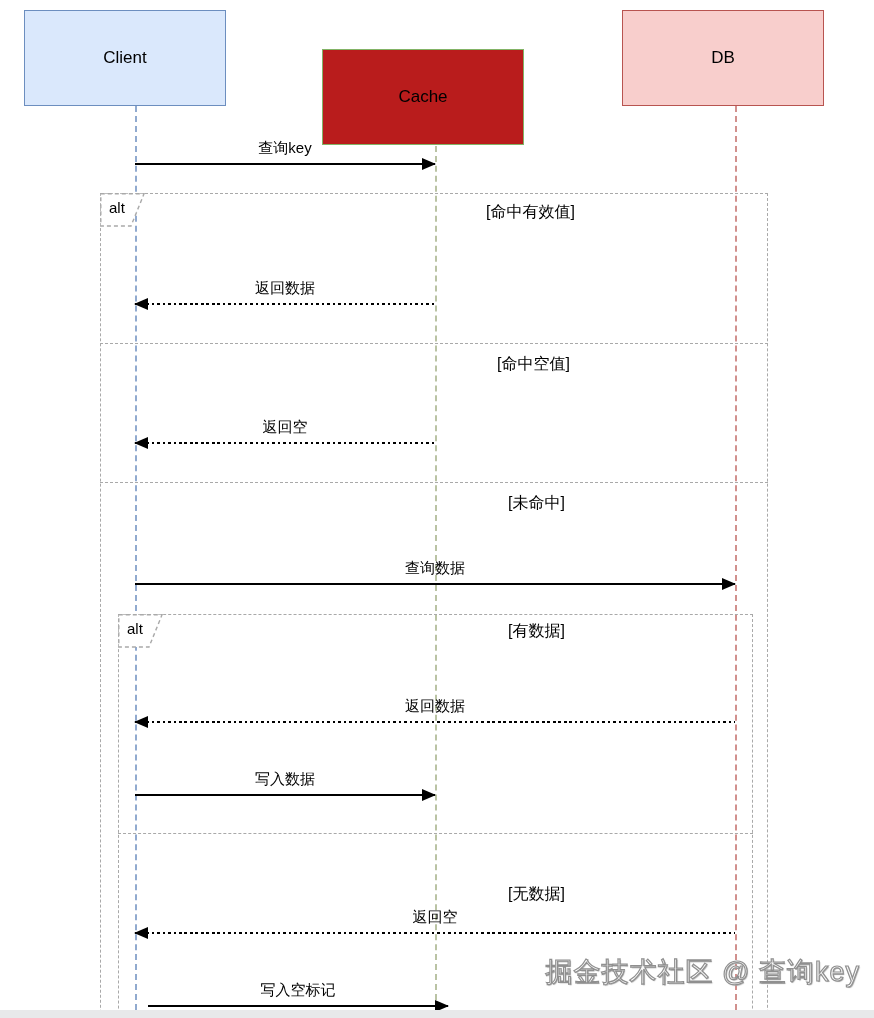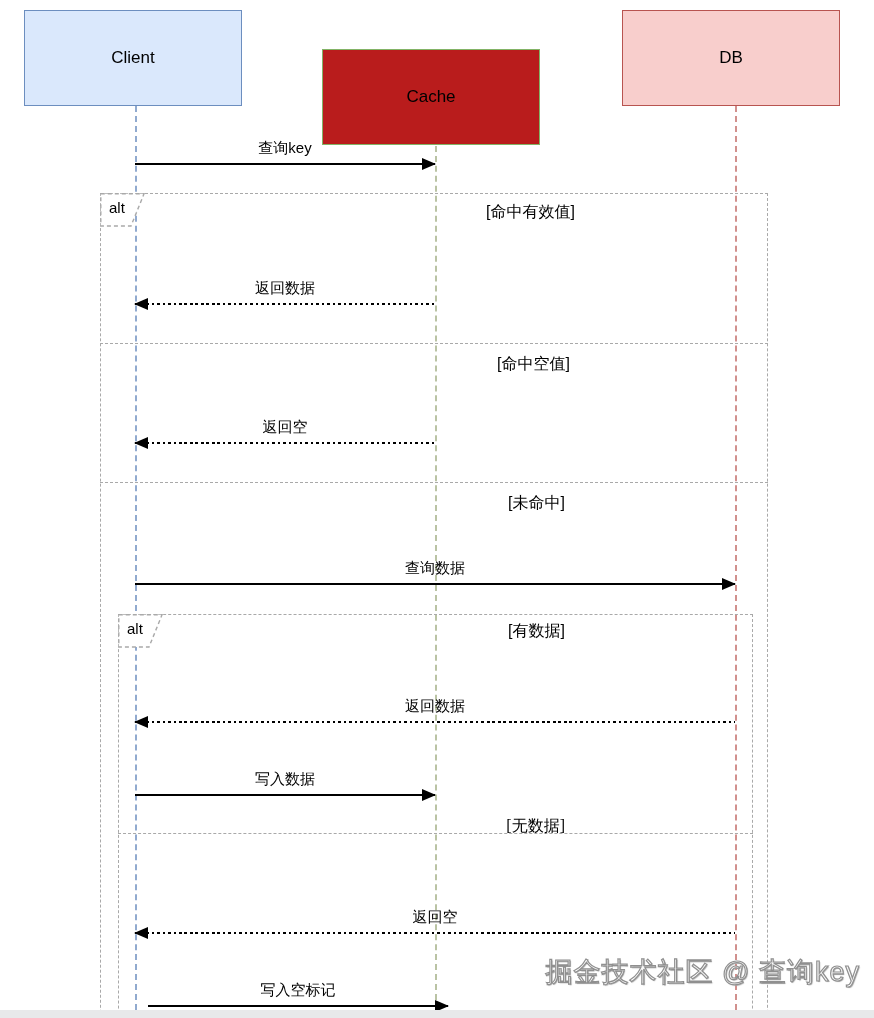--- a/index.html
+++ b/index.html
@@ -4,21 +4,21 @@
 <style>
   html,body{margin:0;padding:0;background:#ffffff;}
   #canvas{
     position:relative;width:874px;height:1018px;overflow:hidden;
     background:#ffffff;
     font-family:"Liberation Sans","DejaVu Sans",sans-serif;
     color:#000;
   }
   
   .actor{
-    position:absolute;top:10px;width:218px;height:96px;
+    position:absolute;top:10px;width:202px;height:96px;
     display:flex;align-items:center;justify-content:center;
     font-size:17px;box-sizing:border-box;border:1px solid;text-align:center;
   }
   .actor.client{left:24px;background:#dae8fc;border-color:#6c8ebf;}
   .actor.cache{left:322px;background:#b91c1c;border-color:#82b366;margin-top:39px;}
   .actor.db{left:622px;background:#f8cecc;border-color:#b85450;}
   
   .lifeline{position:absolute;top:106px;height:904px;width:0;border-left:2px dashed;}
   .lifeline.client{left:135px;border-color:rgba(108,142,191,0.75);}
   .lifeline.cache{left:435px;border-color:rgba(130,146,90,0.55);}
@@ -89,21 +89,21 @@
     <svg width="46" height="34" viewBox="0 0 46 34">
       <path d="M0.8,0.8 L44,0.8 L31,33 L0.8,33 Z" fill="#ffffff" stroke="#a9a9a9" stroke-width="1.4" stroke-dasharray="4,3"></path>
     </svg>
     <span class="op-text">alt</span>
   </div>
 
   <div class="cond" style="left:315px;top:202px;">[命中有效值]</div>
   <div class="cond" style="left:310px;top:354px;">[命中空值]</div>
   <div class="cond" style="left:305px;top:493px;">[未命中]</div>
   <div class="cond" style="left:305px;top:621px;">[有数据]</div>
-  <div class="cond" style="left:305px;top:816px;font-family:Liberation Serif, serif;">[无数据]</div>
+  <div class="cond" style="left:305px;top:884px;">[无数据]</div>
 
   <div class="msg solid" style="left:135px;top:137px;width:300px;">
     <div class="label">查询key</div>
     <div class="line"></div>
     <div class="head right"></div>
   </div>
 
   <div class="msg dotted" style="left:135px;top:277px;width:300px;">
     <div class="label">返回数据</div>
     <div class="line"></div>

